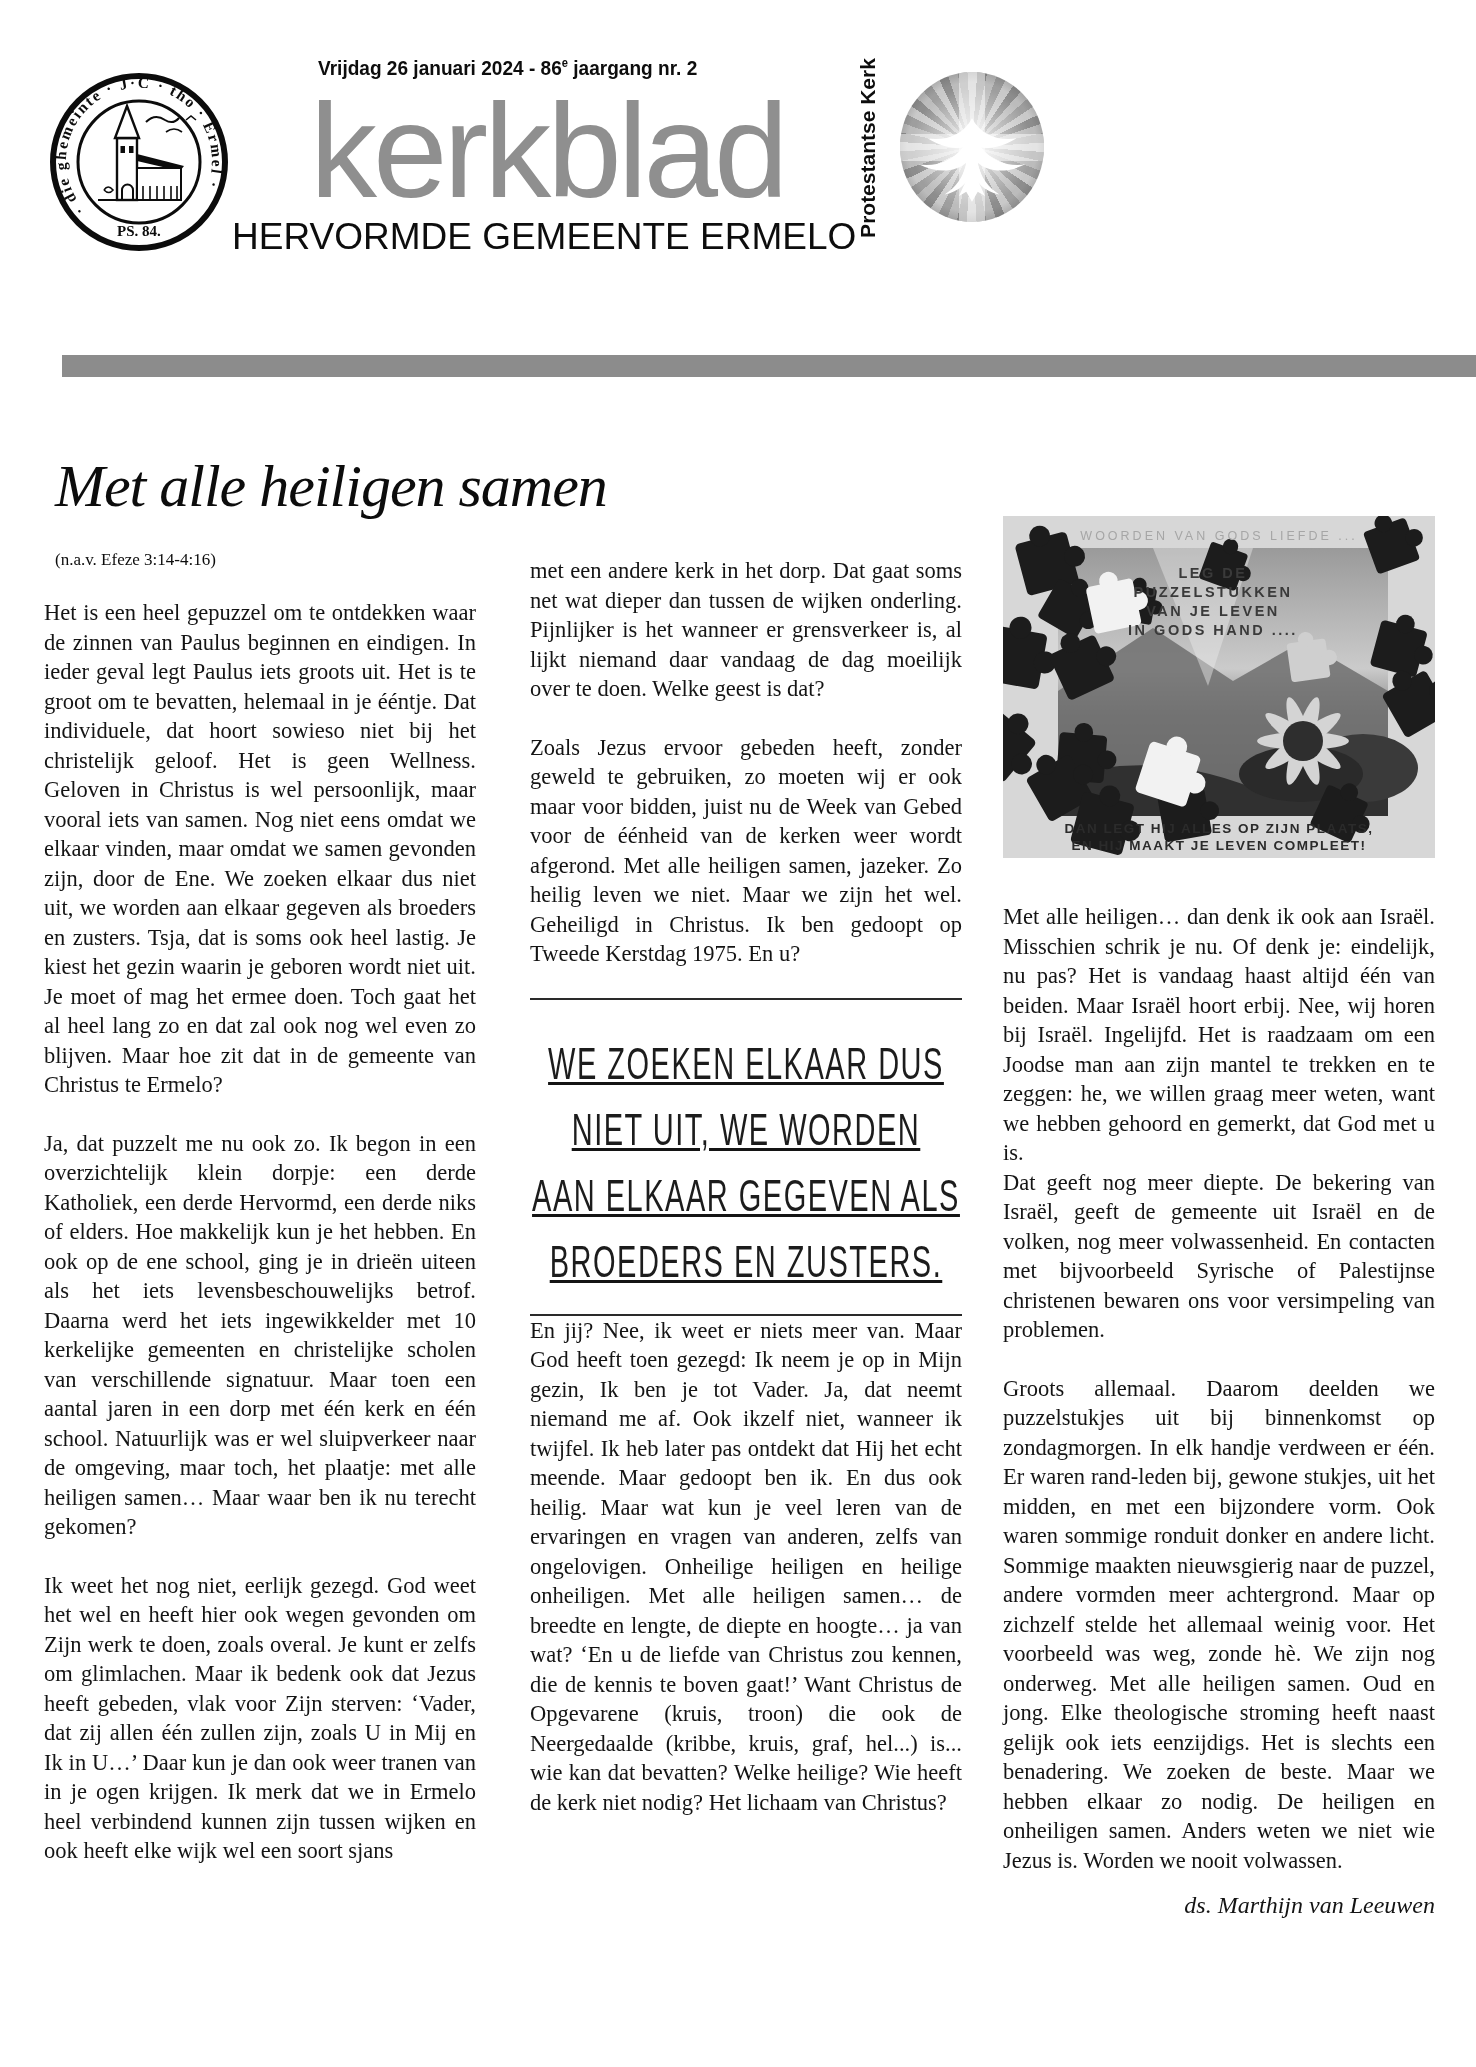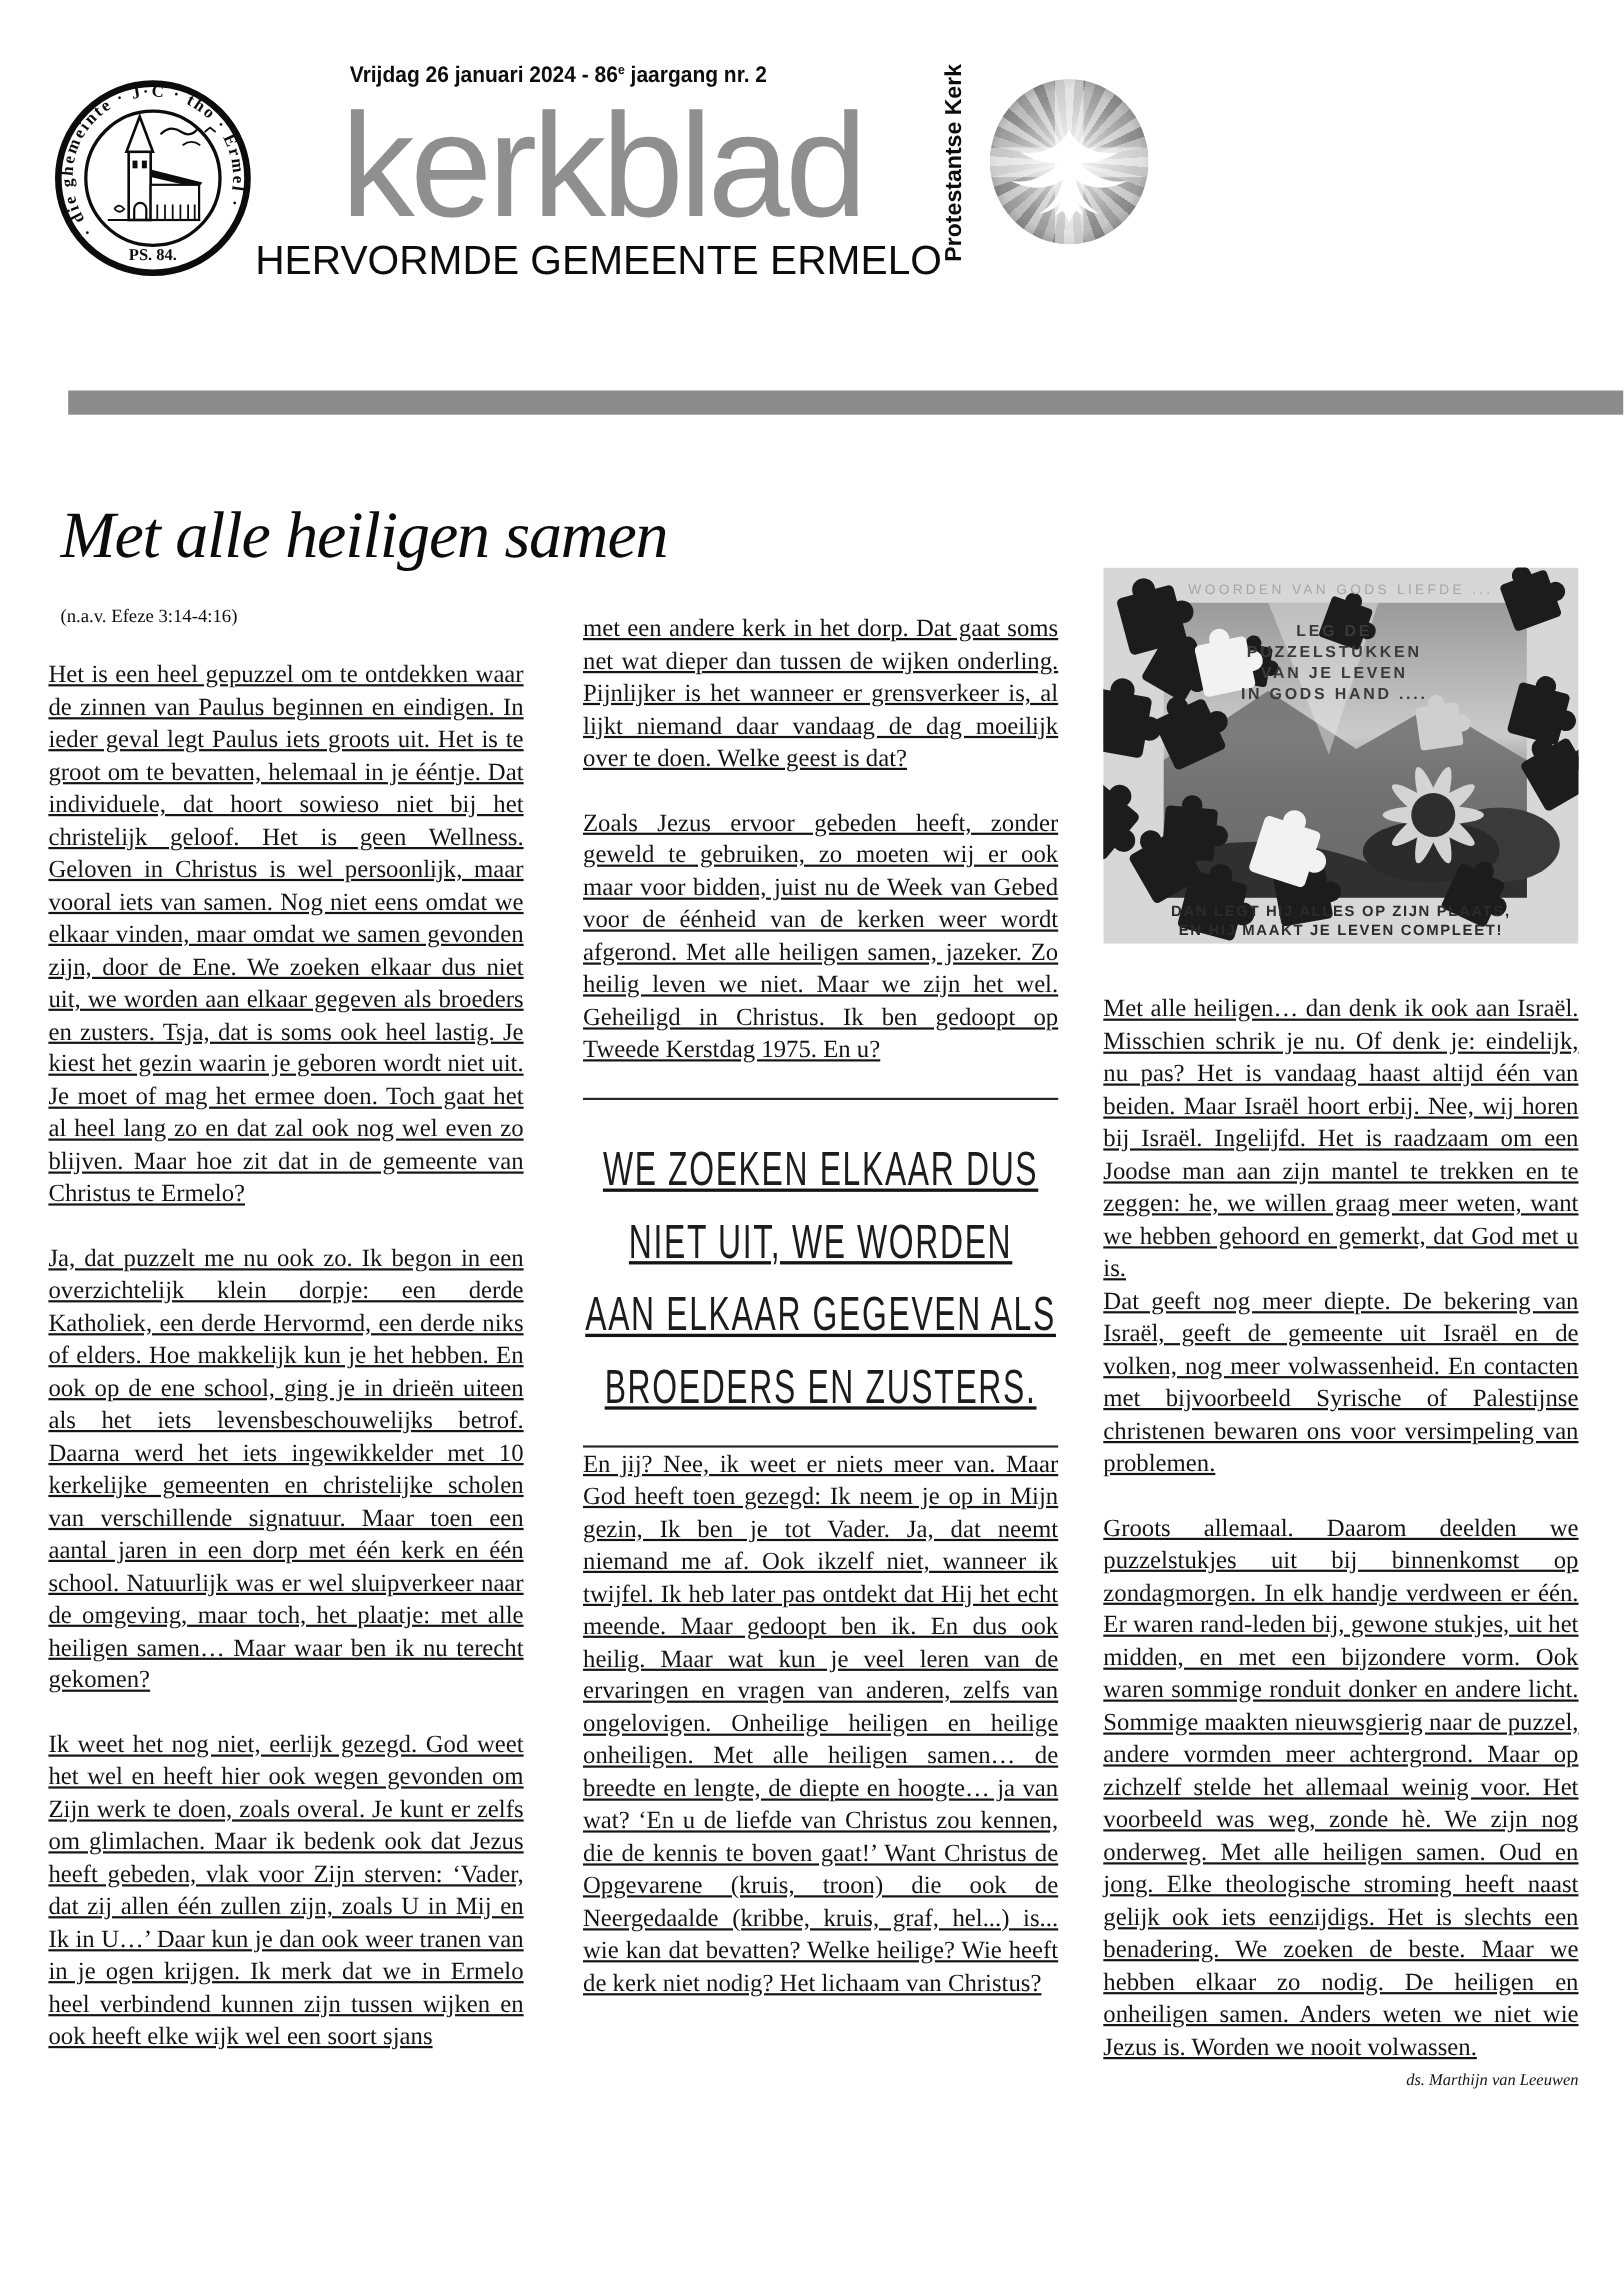--- a/index.html
+++ b/index.html
@@ -28,34 +28,34 @@
   .pkn .crossH{position:absolute;top:41%;left:0;height:18%;width:100%;background:rgba(255,255,255,.5);}
   .pkn svg{position:absolute;left:0;top:0;width:100%;height:100%;}
   .graybar{position:absolute;left:62px;top:355px;right:0;height:22px;background:#8c8c8c;}
 
   
   .art-title{position:absolute;left:55px;top:452px;font-style:italic;font-size:60px;color:#0c0c0c;
              letter-spacing:-1px;white-space:nowrap;}
   .art-ref{position:absolute;left:55px;top:550px;font-size:17px;color:#0c0c0c;}
 
   .col{position:absolute;width:432px;font-size:22.5px;line-height:29.5px;text-align:justify;color:#141414;}
-  .col p{margin:0 0 29px 0;text-decoration:underline;}
+  .col p{margin:0 0 29px 0;}
   .col p.no-gap{margin-bottom:0;}
   #col1{left:44px;top:598px;}
   #col2{left:530px;top:556px;}
   #col3{left:1003px;top:516px;}
 
   .rule{border:none;border-top:2.5px solid #2a2a2a;margin:0;width:100%;}
   .quote-box{height:258px;display:flex;align-items:center;justify-content:center;margin:34px 0 22px 0;text-decoration:underline;}
   .quote-inner{transform:scaleY(1.5);text-align:center;font-family:"Liberation Sans",sans-serif;
                font-size:29px;line-height:44px;letter-spacing:1.5px;color:#1c1c1c;font-weight:400;}
   .after-quote{margin-top:46px;}
 
   .puzzle-img{width:432px;height:342px;display:block;margin-bottom:44px;}
-  .signature{text-align:right;font-style:italic;font-size:15px;margin-top:2px;color:#141414;}
+  .signature{text-align:right;font-style:italic;font-size:24px;margin-top:16px;color:#141414;}
 </style>
 </head>
 <body>
 
 <div id="page">
 
   <div class="stamp">
     <svg viewBox="0 0 182 188" width="182" height="188">
       <circle cx="91" cy="94" r="86" fill="#fff" stroke="#0c0c0c" stroke-width="6"></circle>
       <circle cx="91" cy="94" r="61" fill="#fff" stroke="#0c0c0c" stroke-width="3"></circle>

